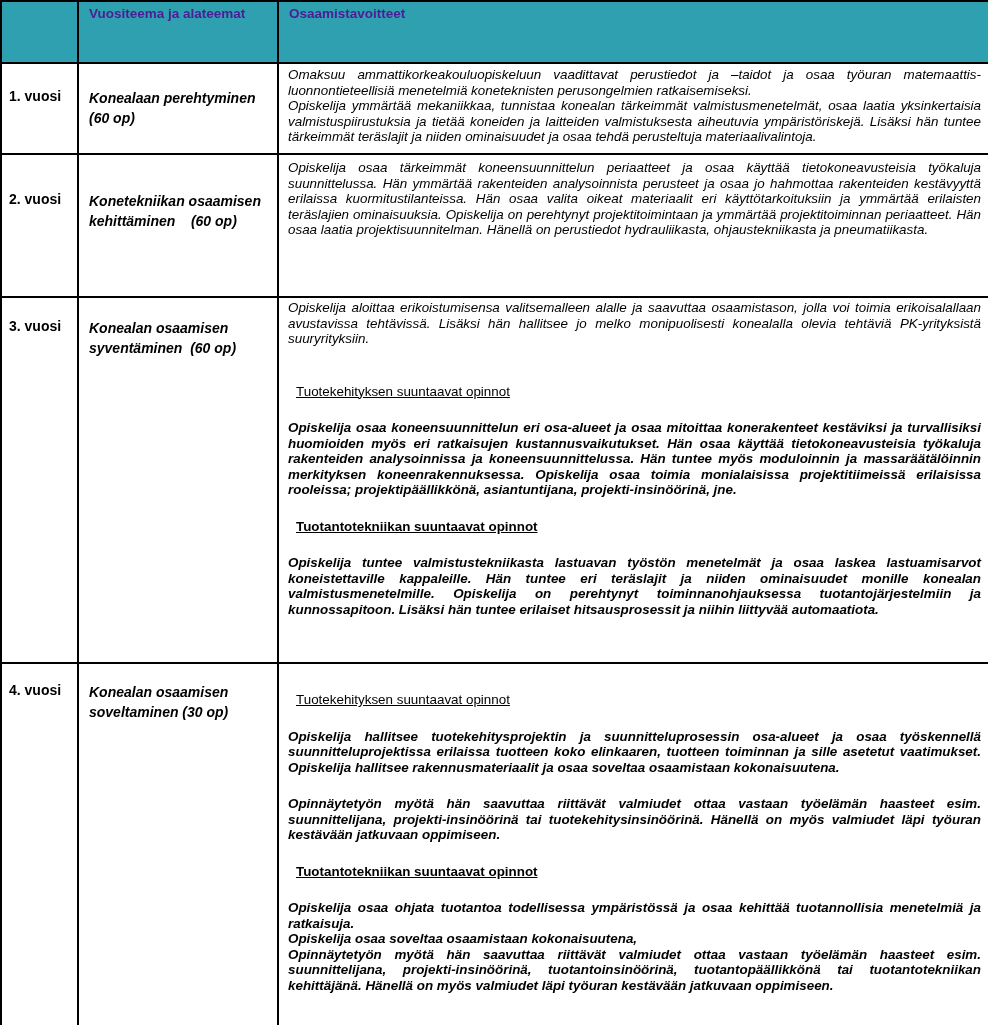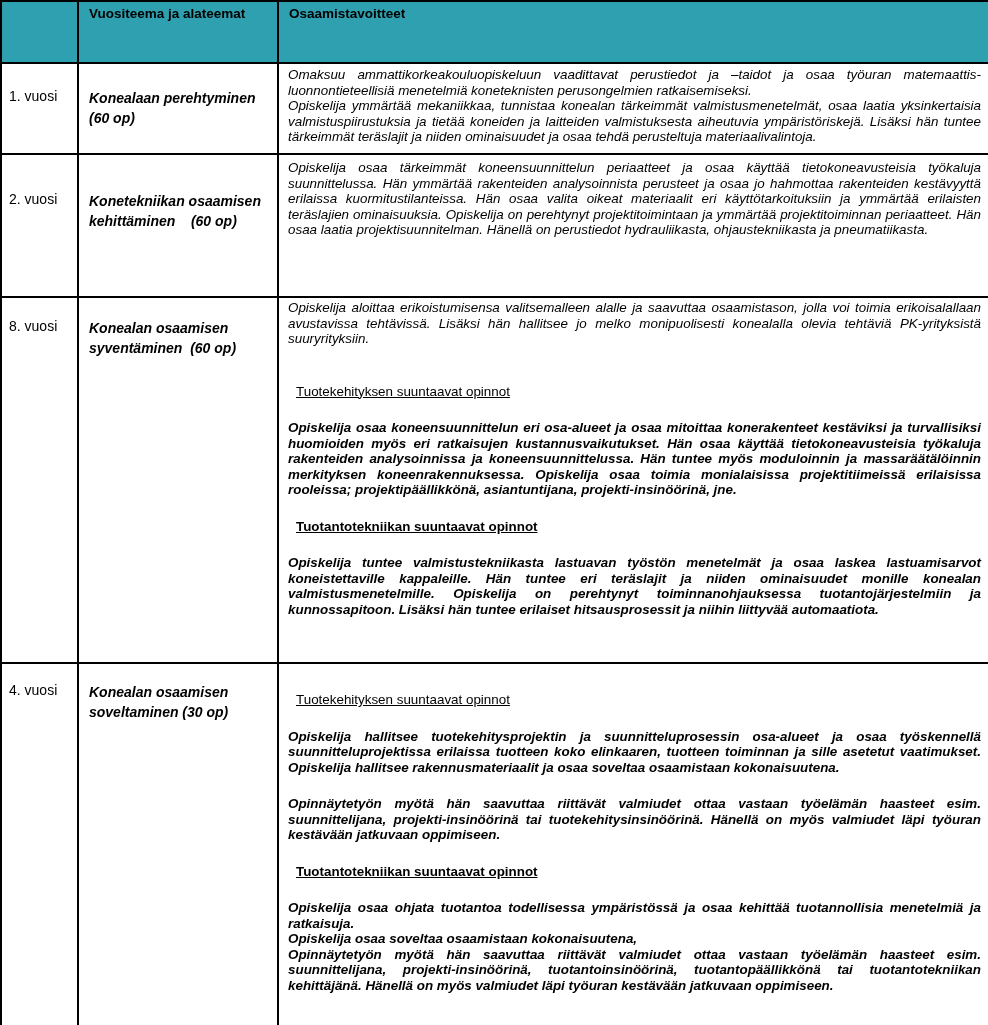--- a/index.html
+++ b/index.html
@@ -25,30 +25,30 @@
   table.curr th, table.curr td {
     border: 2px solid #000000;
     vertical-align: top;
     overflow: hidden;
     box-sizing: border-box;
   }
 
   thead tr { height: 62px; }
   thead th {
     background: #2EA0AF;
-    color: #000000;
+    color: #4c1d95;
     font-weight: bold;
     font-size: 13.5px;
     text-align: left;
     vertical-align: middle;
     padding: 4px 8px 4px 10px;
   }
 
   td.year {
-    font-weight: normal;
+    font-weight: bold;
     font-size: 14px;
     padding: 24px 2px 4px 7px;
   }
   td.theme {
     font-weight: bold;
     font-style: italic;
     font-size: 14px;
     line-height: 20px;
     padding: 24px 6px 4px 10px;
     white-space: pre-line;
@@ -118,21 +118,21 @@
       </tr>
       <tr class="r2">
         <td class="year">2. vuosi</td>
         <td class="theme">Konetekniikan osaamisen
 kehittäminen&nbsp;&nbsp;&nbsp;&nbsp;(60 op)</td>
         <td class="goals">
           <p class="p">Opiskelija osaa tärkeimmät koneensuunnittelun periaatteet ja osaa käyttää tietokoneavusteisia työkaluja suunnittelussa. Hän ymmärtää rakenteiden analysoinnista perusteet ja osaa jo hahmottaa rakenteiden kestävyyttä erilaissa kuormitustilanteissa. Hän osaa valita oikeat materiaalit eri käyttötarkoituksiin ja ymmärtää erilaisten teräslajien ominaisuuksia. Opiskelija on perehtynyt projektitoimintaan ja ymmärtää projektitoiminnan periaatteet. Hän osaa laatia projektisuunnitelman. Hänellä on perustiedot hydrauliikasta, ohjaustekniikasta ja pneumatiikasta.</p>
         </td>
       </tr>
       <tr class="r3">
-        <td class="year">8. vuosi</td>
+        <td class="year">3. vuosi</td>
         <td class="theme">Konealan osaamisen
 syventäminen&nbsp;&nbsp;(60 op)</td>
         <td class="goals">
           <p class="p">Opiskelija aloittaa erikoistumisensa valitsemalleen alalle ja saavuttaa osaamistason, jolla voi toimia erikoisalallaan avustavissa tehtävissä. Lisäksi hän hallitsee jo melko monipuolisesti konealalla olevia tehtäviä PK-yrityksistä suuryrityksiin.</p>
           <p class="h gap-lg">Tuotekehityksen suuntaavat opinnot</p>
           <p class="p gap">Opiskelija osaa koneensuunnittelun eri osa-alueet ja osaa mitoittaa konerakenteet kestäviksi ja turvallisiksi huomioiden myös eri ratkaisujen kustannusvaikutukset. Hän osaa käyttää tietokoneavusteisia työkaluja rakenteiden analysoinnissa ja koneensuunnittelussa. Hän tuntee myös moduloinnin ja massaräätälöinnin merkityksen koneenrakennuksessa. Opiskelija osaa toimia monialaisissa projektitiimeissä erilaisissa rooleissa; projektipäällikkönä, asiantuntijana, projekti-insinöörinä, jne.</p>
           <p class="h gap">Tuotantotekniikan suuntaavat opinnot</p>
           <p class="p gap">Opiskelija tuntee valmistustekniikasta lastuavan työstön menetelmät ja osaa laskea lastuamisarvot koneistettaville kappaleille. Hän tuntee eri teräslajit ja niiden ominaisuudet monille konealan valmistusmenetelmille. Opiskelija on perehtynyt toiminnanohjauksessa tuotantojärjestelmiin ja kunnossapitoon. Lisäksi hän tuntee erilaiset hitsausprosessit ja niihin liittyvää automaatiota.</p>
         </td>
       </tr>

